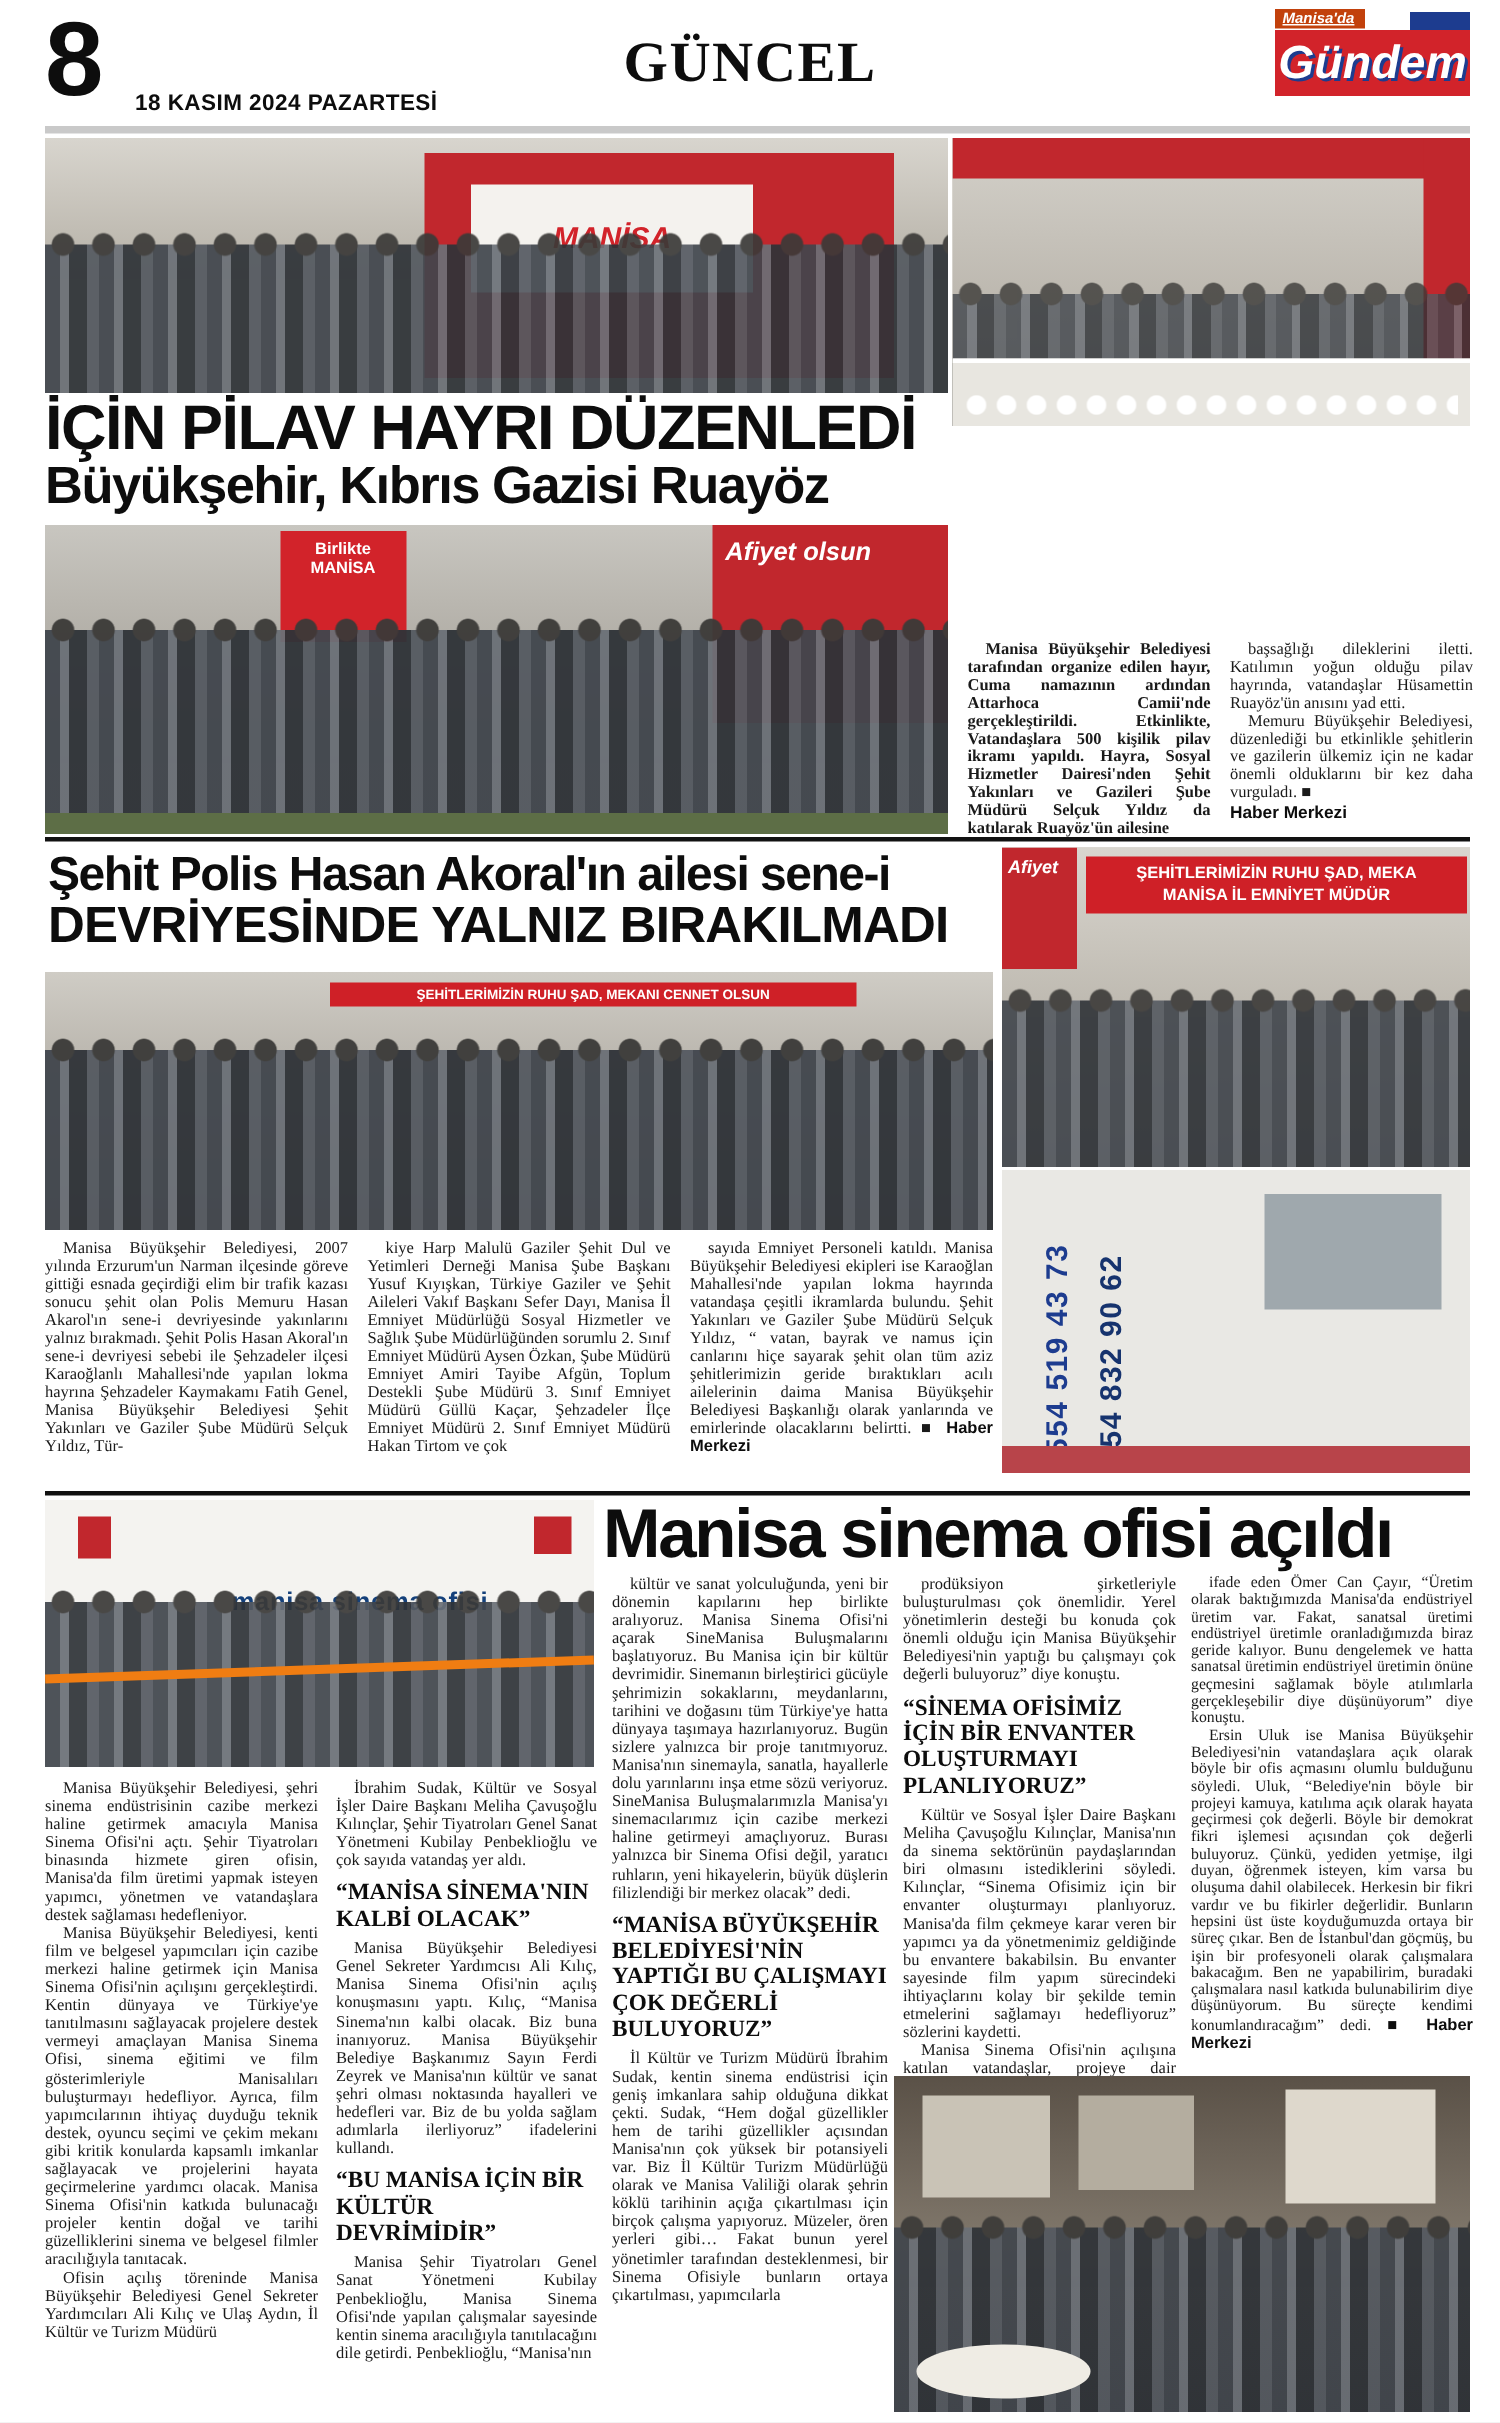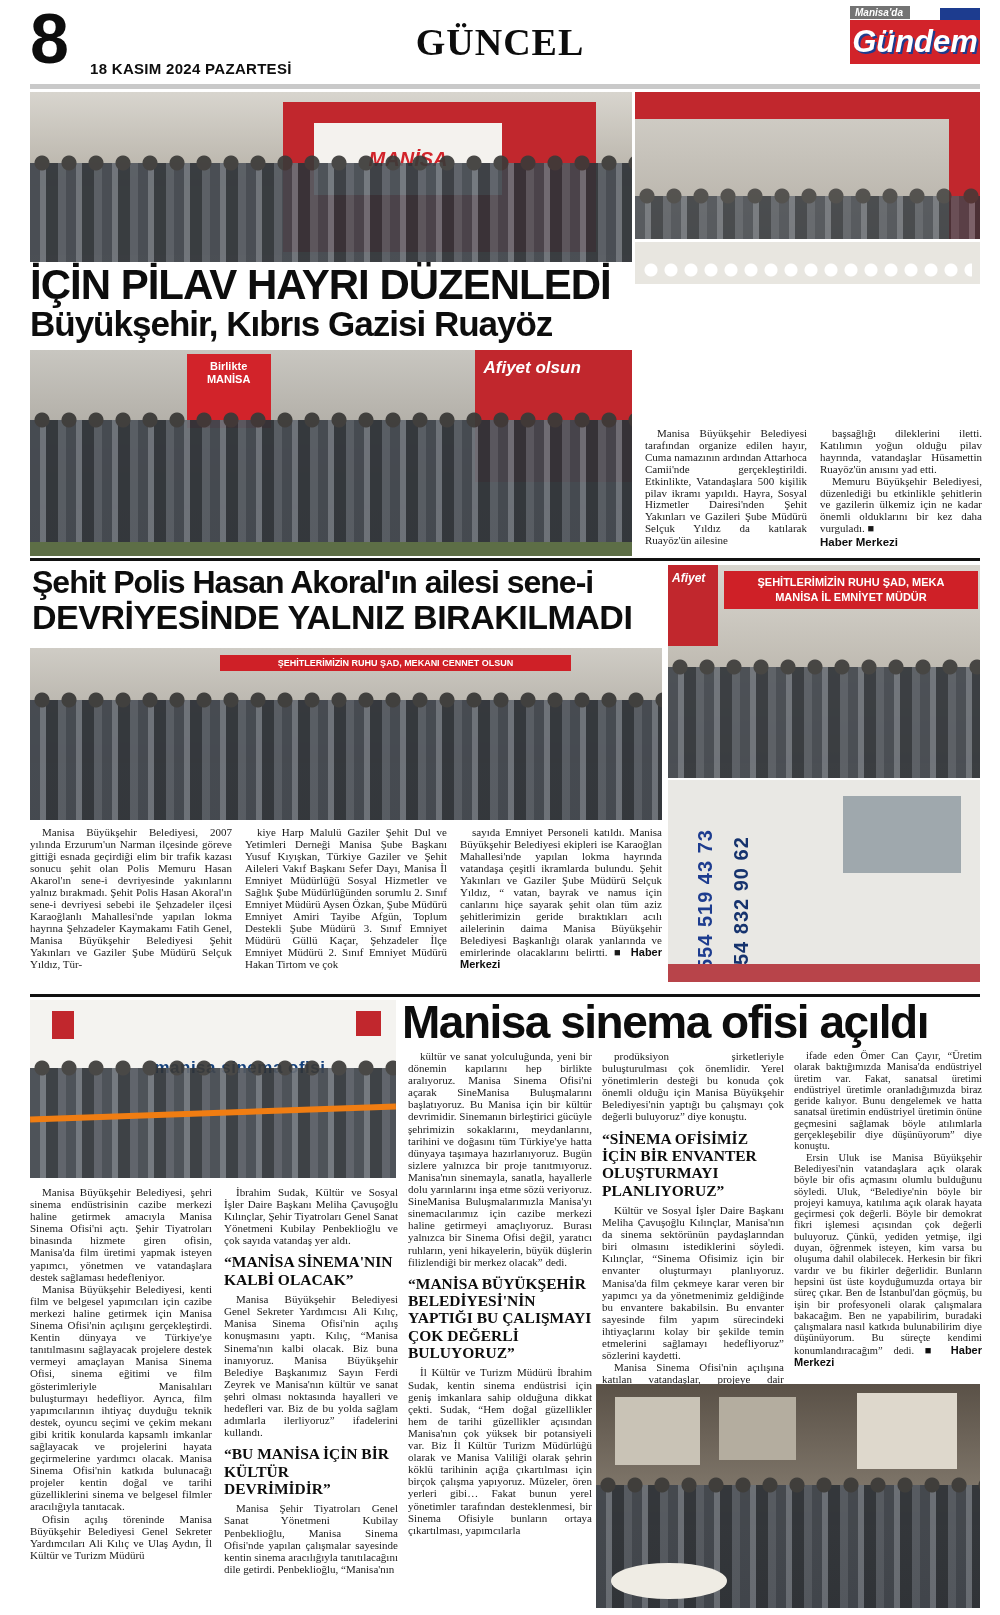--- a/index.html
+++ b/index.html
@@ -4,21 +4,21 @@
 <style>
   html,body{margin:0;padding:0;background:#e9e9e9;}
   .page{position:relative;width:1000px;height:1615px;margin:0 auto;background:#ffffff;
         font-family:"Liberation Serif", serif;color:#1a1a1a;overflow:hidden;}
   .abs{position:absolute;}
   
   #hdr-num{left:30px;top:4px;font:900 70px/1 "Liberation Sans",sans-serif;color:#0d0d0d;letter-spacing:-2px;}
   #hdr-date{left:90px;top:60px;font:700 15px "Liberation Sans",sans-serif;color:#0d0d0d;letter-spacing:.3px;}
   #hdr-section{left:0;right:0;top:20px;text-align:center;font:700 38px "Liberation Serif",serif;letter-spacing:1px;color:#0d0d0d;}
   #hdr-logo{right:20px;top:6px;width:130px;height:58px;}
-  .logo-tab{position:absolute;left:0;top:0;background:#737373;color:#fff;font:700 italic 10px "Liberation Sans",sans-serif;padding:1px 7px 1px 5px;}
+  .logo-tab{position:absolute;left:0;top:0;background:#c2410c;color:#fff;font:700 italic 10px "Liberation Sans",sans-serif;padding:1px 7px 1px 5px;text-decoration:underline;}
   .logo-blue{position:absolute;right:0;top:2px;width:40px;height:12px;background:#1d3c8f;}
   .logo-main{position:absolute;left:0;top:14px;right:0;bottom:0;background:#d2232a;color:#fff;
              font:900 italic 31px/44px "Liberation Sans",sans-serif;text-align:center;
              text-shadow:2px 2px 0 #1d3c8f;}
   #rule1{left:30px;right:20px;top:84px;height:5px;background:#c9c9c9;}
   
   .photo{position:absolute;overflow:hidden;background:#b9b3a8;}
   .crowd{position:absolute;left:0;right:0;bottom:0;
          background:repeating-linear-gradient(90deg,#41464d 0 10px,#6b7077 10px 16px,#2f3338 16px 28px,#555a61 28px 36px);}
   .crowd::before{content:"";position:absolute;left:0;right:0;top:-12px;height:26px;
@@ -45,21 +45,21 @@
   .win{position:absolute;background:#cfd6d8;}
   
   .hl{font-family:"Liberation Sans",sans-serif;font-weight:900;color:#0d0d0d;}
   #s1-headline{left:30px;top:262px;width:602px;background:#fff;padding:2px 0;}
   #s1-h1{font-size:35px;line-height:1.02;letter-spacing:-1px;}
   #s1-h2{font-size:42px;line-height:1.0;letter-spacing:-1px;}
   #s1-intro{left:637px;top:291px;width:346px;font:400 20px/1.16 "Liberation Sans",sans-serif;color:#3a3a3a;}
   .bp{margin:0;text-align:justify;text-indent:12px;}
   .cols{display:flex;}
   #s1-cols{left:645px;top:428px;width:337px;font-size:11px;line-height:11.9px;}
-  #s1-cols .c1{width:162px;margin-right:13px;}
+  #s1-cols .c1{width:162px;margin-right:13px;font-weight:bold;}
   #s1-cols .c2{width:162px;}
   .byline{font:700 11.5px "Liberation Sans",sans-serif;color:#0d0d0d;margin-top:1px;}
   .byline-in{font:700 11px "Liberation Sans",sans-serif;color:#0d0d0d;}
   #rule2{left:30px;width:950px;top:558px;height:3px;background:#111;}
   #s2-headline{left:32px;top:566px;width:632px;}
   #s2-h1{font-size:32px;line-height:1.06;letter-spacing:-1px;}
   #s2-h2{font-size:34px;line-height:1.02;letter-spacing:-0.5px;}
   #s2-cols{left:30px;top:826px;width:632px;font-size:11px;line-height:12px;}
   #s2-cols .c{width:202px;margin-right:13px;}
   #s2-cols .c:last-child{margin-right:0;}

